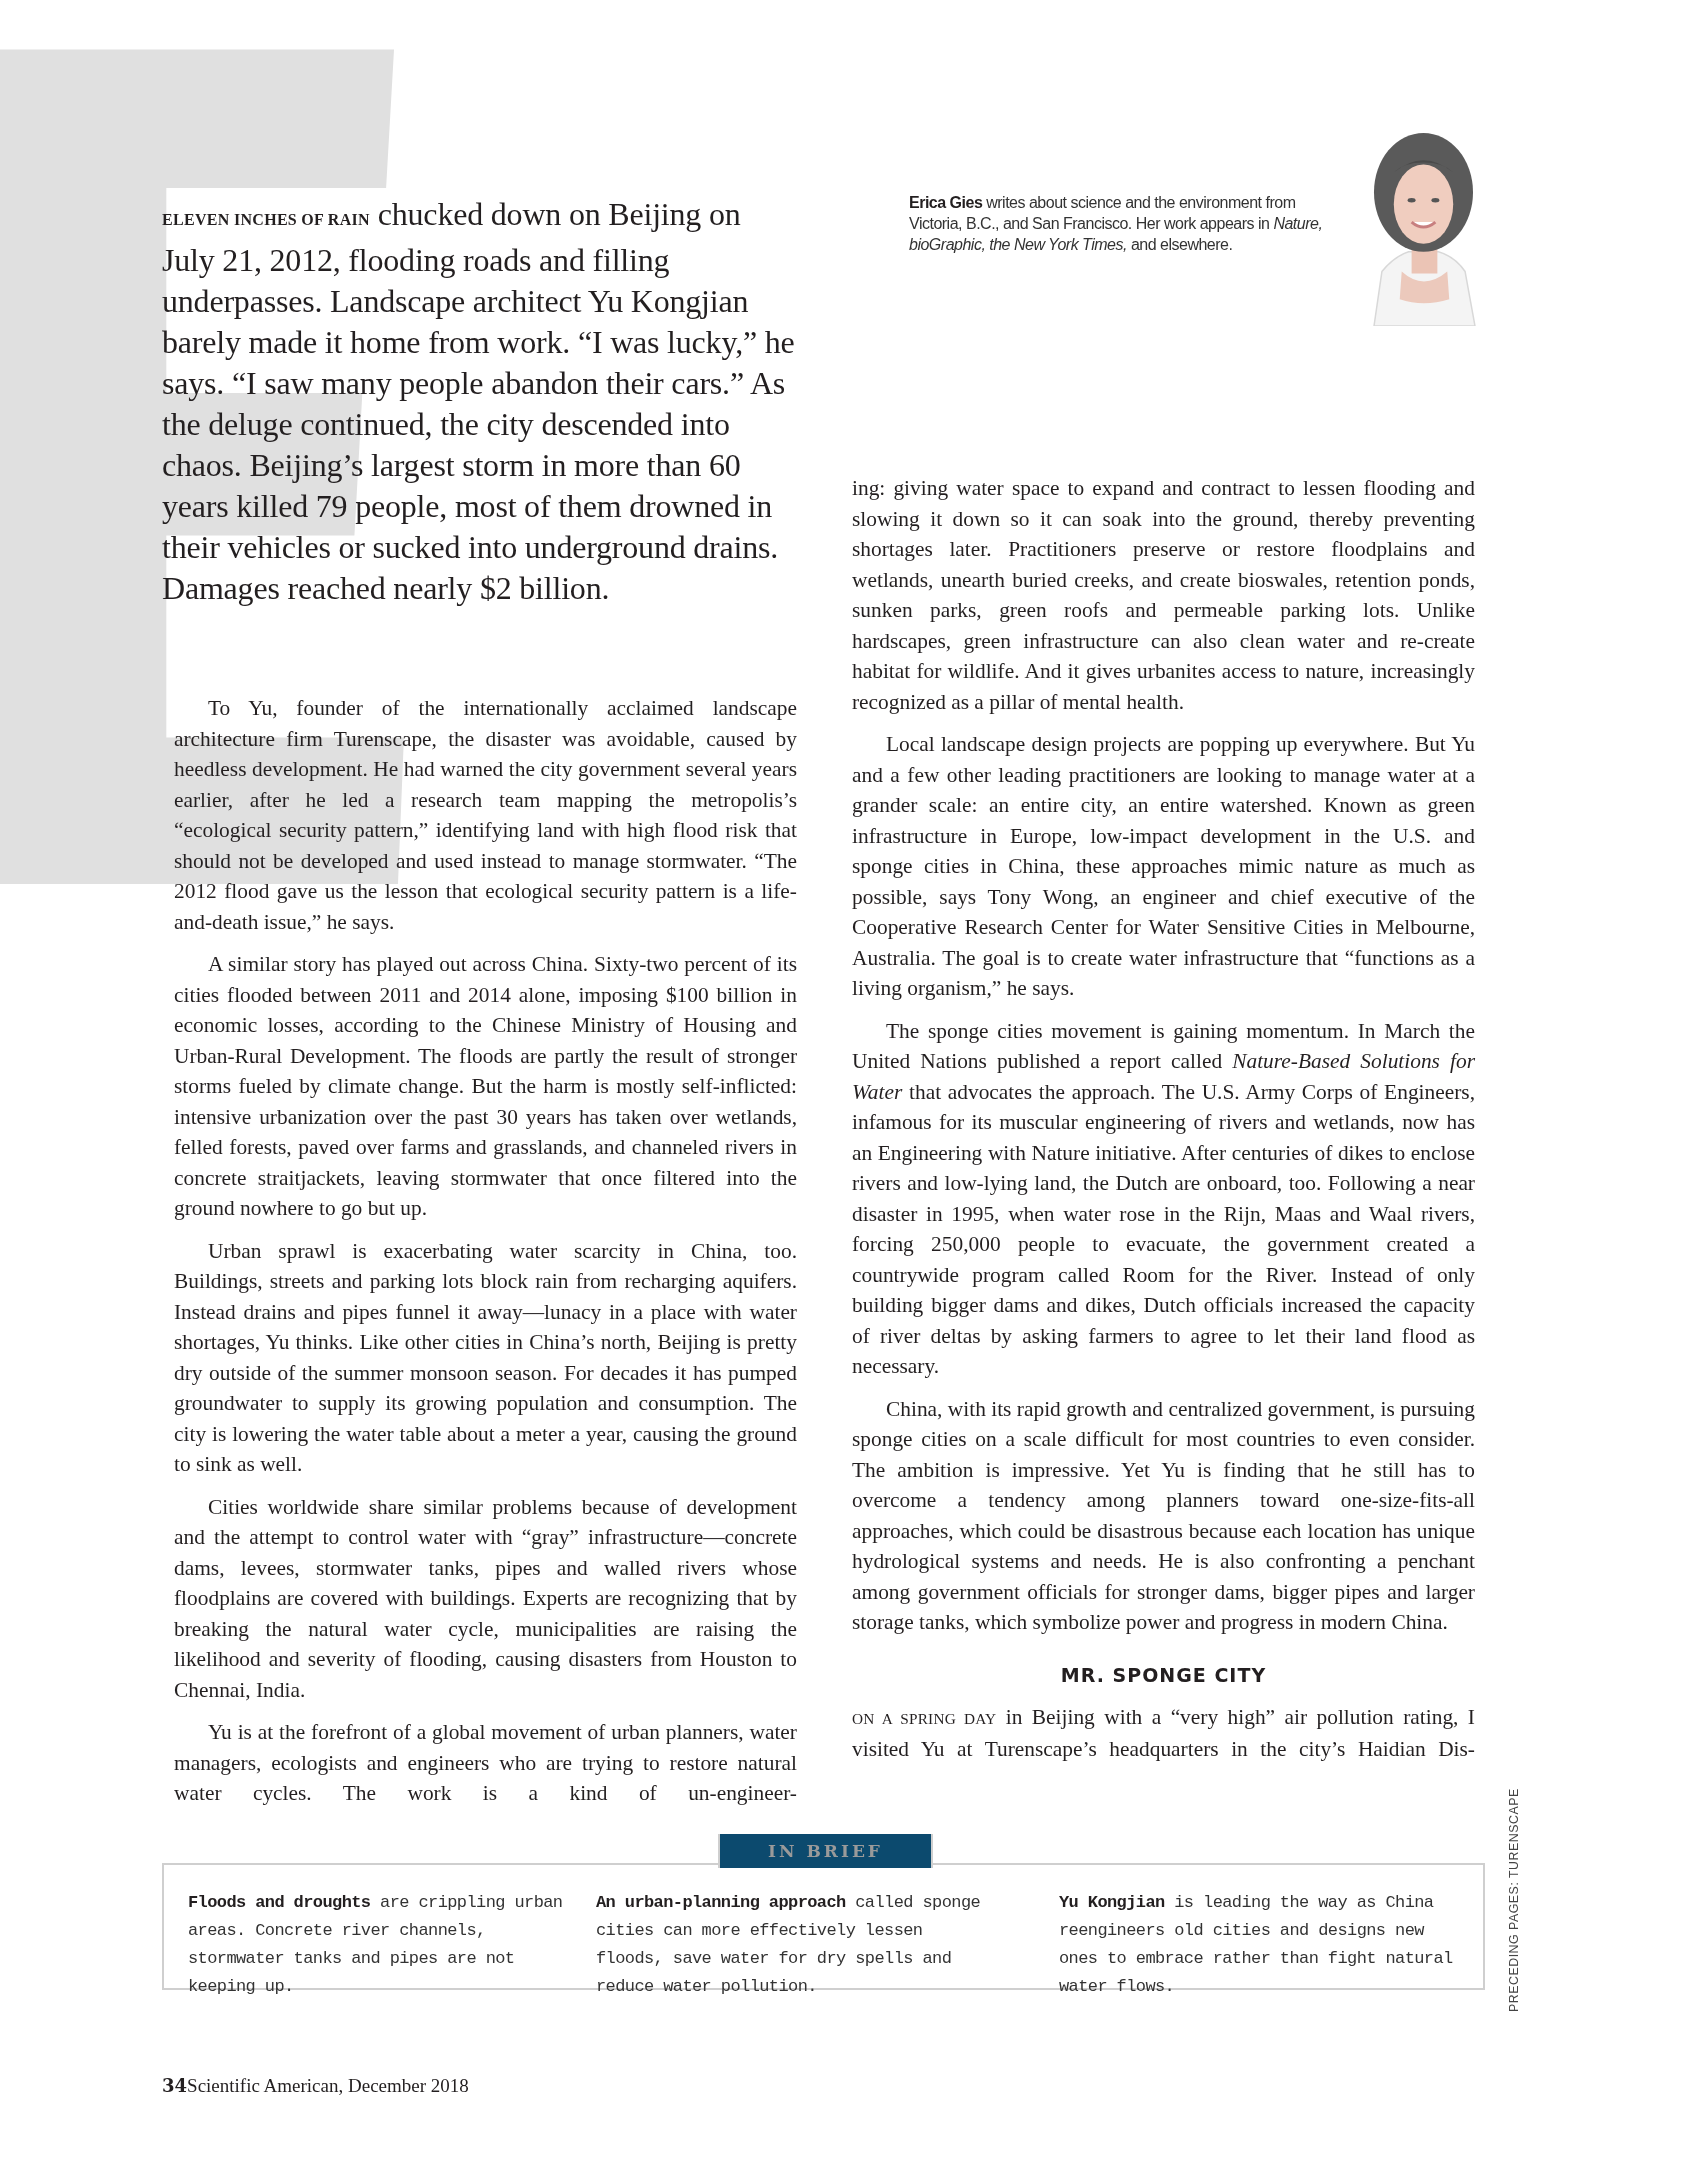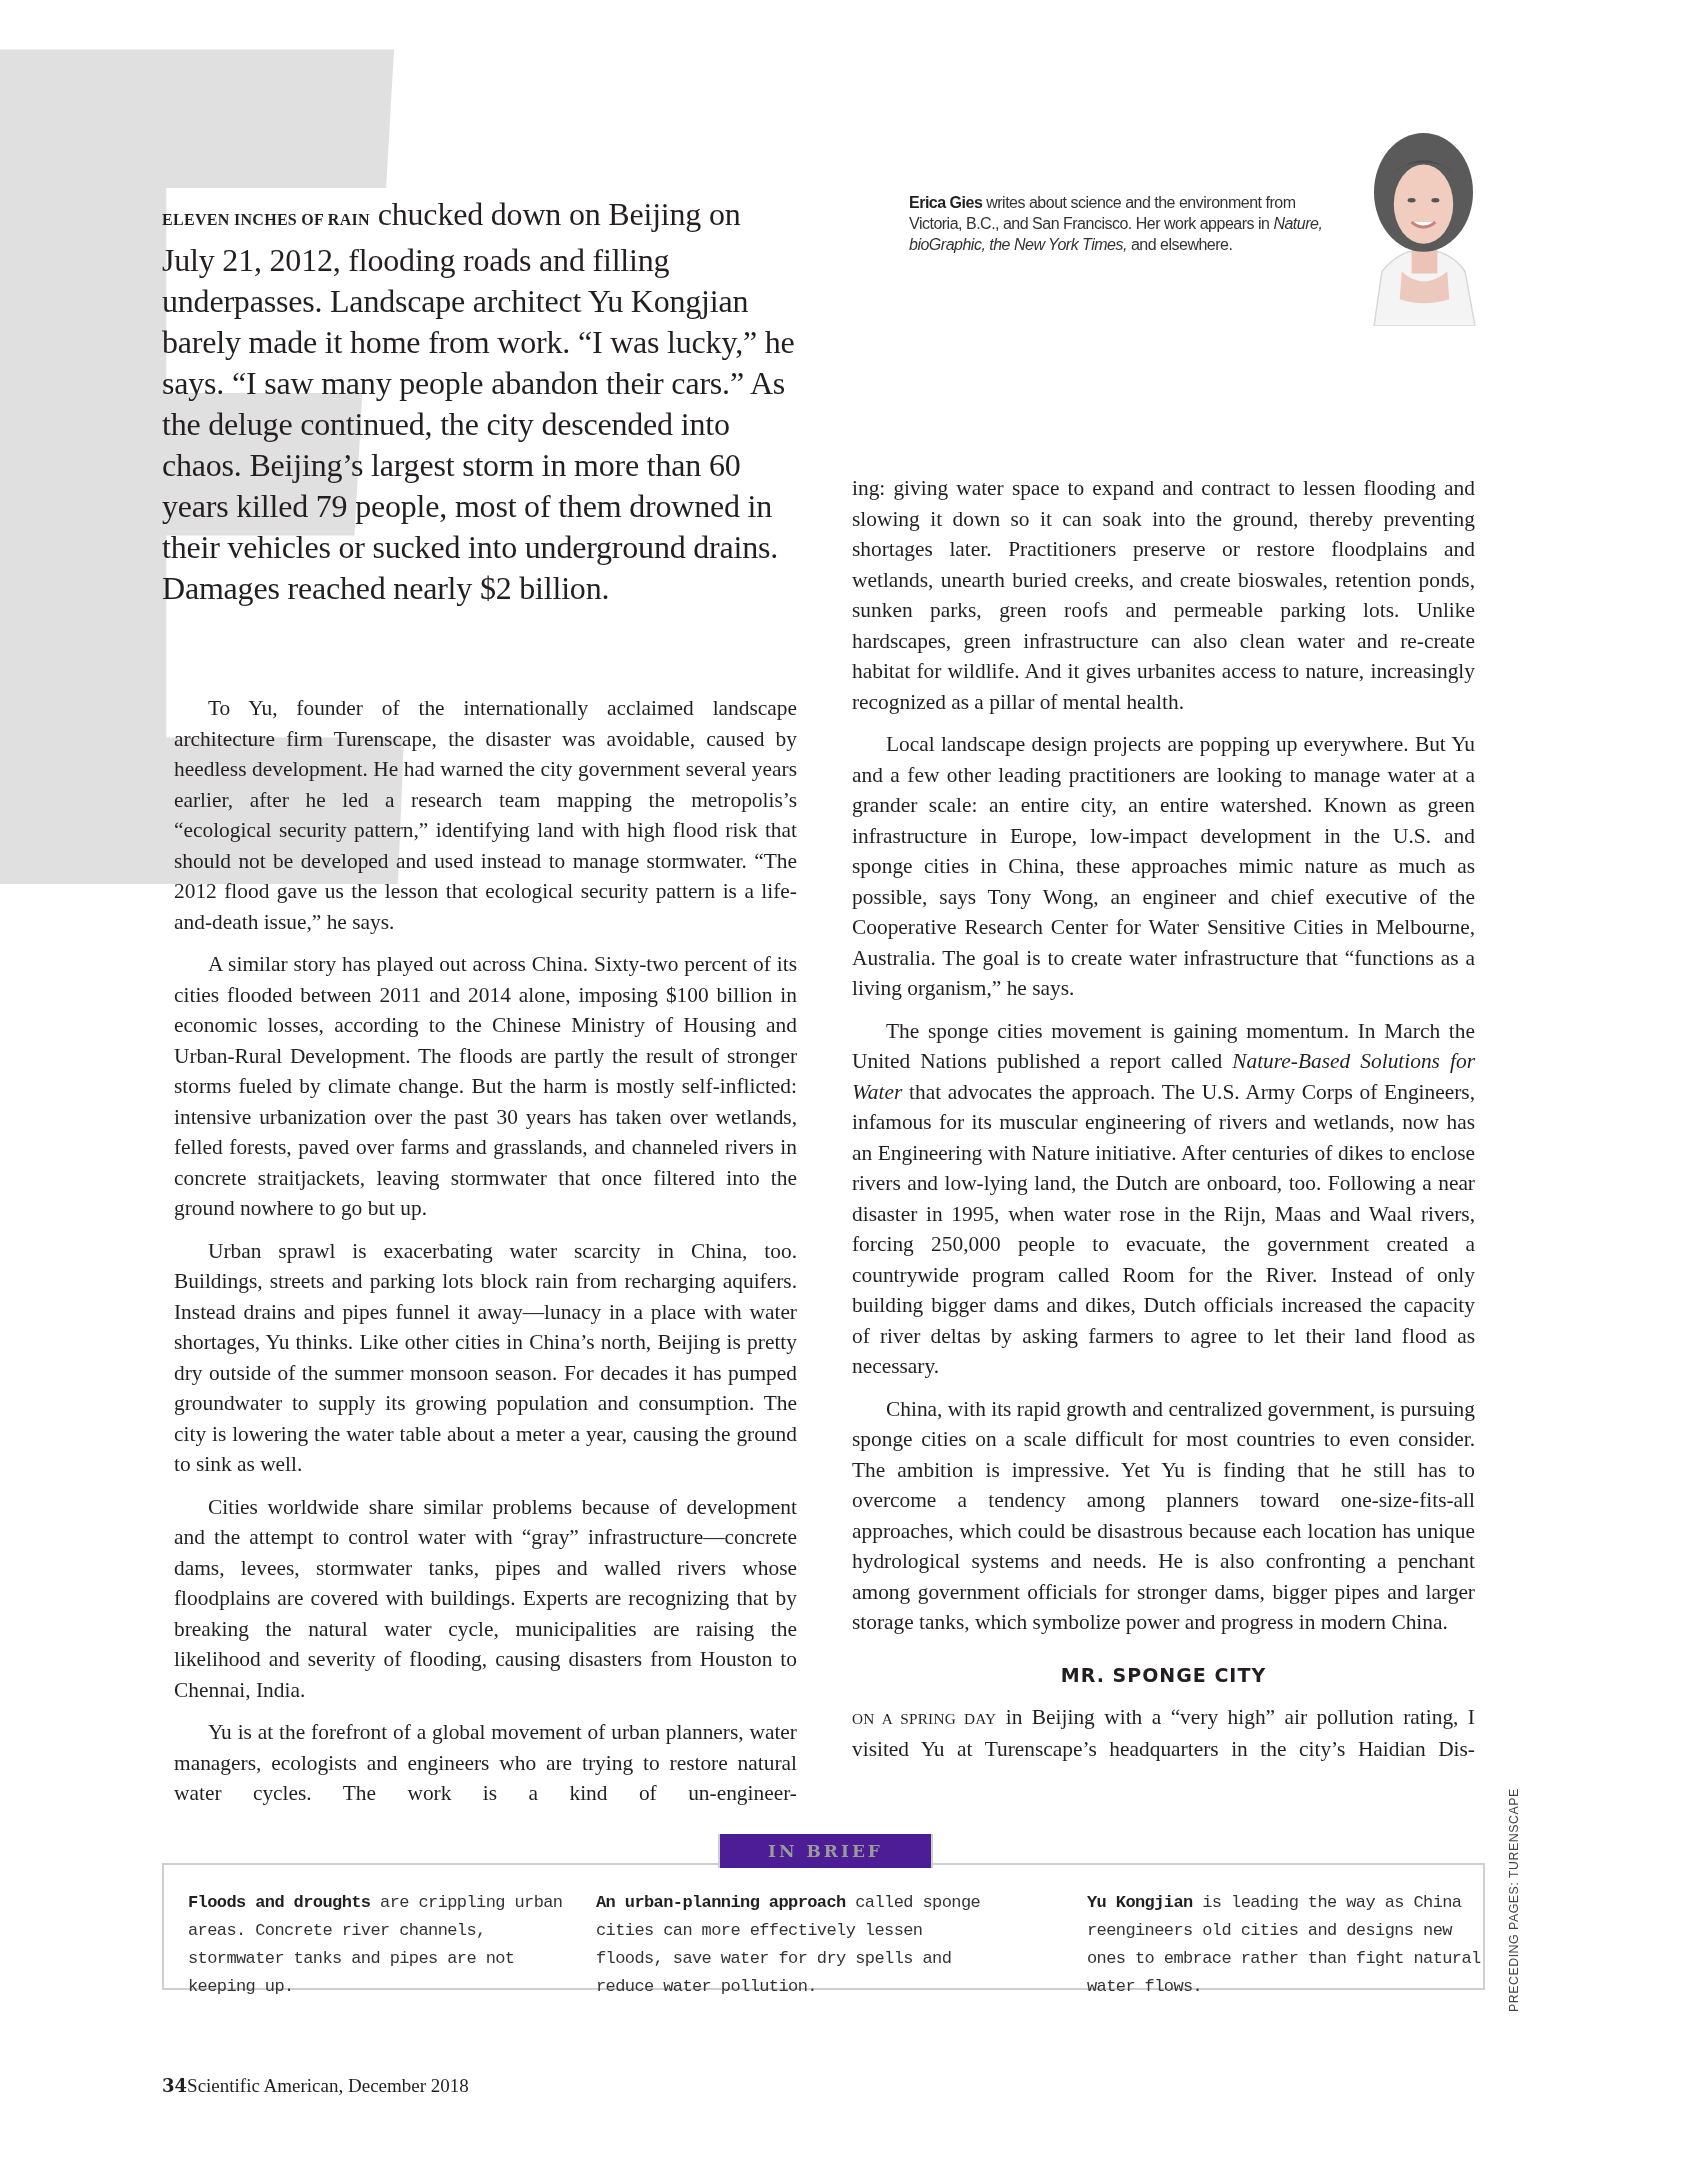--- a/index.html
+++ b/index.html
@@ -12,21 +12,21 @@
   .col p { margin: 12px; text-indent: 34px; }
   .col p.noindent { text-indent: 0; }
   .col-left { left: 162px; top: 681px; width: 647px; }
   .col-right { left: 840px; top: 461px; width: 647px; }
   .bio { left: 909px; top: 192px; width: 436px; font-family: "Liberation Sans", "DejaVu Sans", sans-serif; font-size: 16px; line-height: 21px; color: #333; letter-spacing: -0.5px; }
   .bio b { color: #231f20; }
   .portrait { left: 1354px; top: 123px; width: 139px; height: 203px; }
   .subhead { font-family: "DejaVu Sans", sans-serif; font-weight: bold; font-size: 19px; letter-spacing: 1px; text-align: center; margin: 22px 0 0 0; line-height: 30px; color: #231f20; }
   .smallcaps { font-size: 15.3px; letter-spacing: 0.2px; }
   .brief-box { left: 162px; top: 1863px; width: 1323px; height: 127px; border: 2px solid #cfcfcf; box-sizing: border-box; }
-  .brief-tab { left: 718px; top: 1834px; width: 215px; height: 34px; background: #4c1d95; border-left: 2px solid #cfcfcf; border-right: 2px solid #cfcfcf; box-sizing: border-box; text-align: center; font-family: "DejaVu Serif", serif; font-weight: bold; font-size: 17px; letter-spacing: 3px; color: #9a9a9a; line-height: 34px; }
+  .brief-tab { left: 718px; top: 1834px; width: 215px; height: 34px; background: #0c4a6e; border-left: 2px solid #cfcfcf; border-right: 2px solid #cfcfcf; box-sizing: border-box; text-align: center; font-family: "DejaVu Serif", serif; font-weight: bold; font-size: 17px; letter-spacing: 3px; color: #9a9a9a; line-height: 34px; }
   .brief-item { top: 1889px; width: 396px; font-family: Liberation Mono, monospace; font-size: 17px; line-height: 28px; color: #333; letter-spacing: -0.6px; }
   .brief-item b { color: #231f20; }
   .credit { left: 1507px; top: 2012px; transform-origin: 0 0; transform: rotate(-90deg); font-family: "Liberation Sans", "DejaVu Sans", sans-serif; font-size: 12.4px; letter-spacing: 0.5px; color: #444; white-space: nowrap; }
   .footer { left: 162px; top: 2075px; font-size: 19px; color: #231f20; }
   .footer .page-num { font-family: "DejaVu Serif", serif; font-weight: bold; font-size: 18px; }
 </style>
 </head>
 <body>
 
 <svg class="gray-e" viewBox="0 0 1700 2200" xmlns="http://www.w3.org/2000/svg">
@@ -64,18 +64,18 @@
   <p>China, with its rapid growth and centralized government, is pursuing sponge cities on a scale difficult for most countries to even consider. The ambition is impressive. Yet Yu is finding that he still has to overcome a tendency among planners toward one-size-fits-all approaches, which could be disastrous because each location has unique hydrological systems and needs. He is also confronting a penchant among government officials for stron­ger dams, bigger pipes and larger storage tanks, which symbol­ize power and progress in modern China.</p>
   <div class="subhead">MR. SPONGE CITY</div>
   <p class="noindent" style="text-align-last: justify;"><span class="smallcaps">ON A SPRING DAY</span><span> in Beijing with a “very high” air pollution rating, I visited Yu at Turenscape’s headquarters in the city’s Haidian Dis-</span></p>
 </div>
 
 <div class="abs brief-box"></div>
 <div class="abs brief-tab">IN BRIEF</div>
 
 <div class="abs brief-item" style="left:188px;"><b>Floods and droughts</b><span> are crippling urban areas. Concrete river channels, stormwater tanks and pipes are not keeping up.</span></div>
 <div class="abs brief-item" style="left:596px;"><b>An urban-planning approach</b><span> called sponge cities can more effectively lessen floods, save water for dry spells and reduce water pollution.</span></div>
-<div class="abs brief-item" style="left:1059px;margin-left:28px;"><b>Yu Kongjian</b><span> is leading the way as China reengi­neers old cities and designs new ones to embrace rather than fight natural water flows.</span></div>
+<div class="abs brief-item" style="left:1059px;"><b>Yu Kongjian</b><span> is leading the way as China reengi­neers old cities and designs new ones to embrace rather than fight natural water flows.</span></div>
 
 <div class="abs credit">PRECEDING PAGES: TURENSCAPE</div>
 
 <div class="abs footer"><span class="page-num">34</span><span>Scientific American, December 2018</span></div>
 
 
 </body></html>

